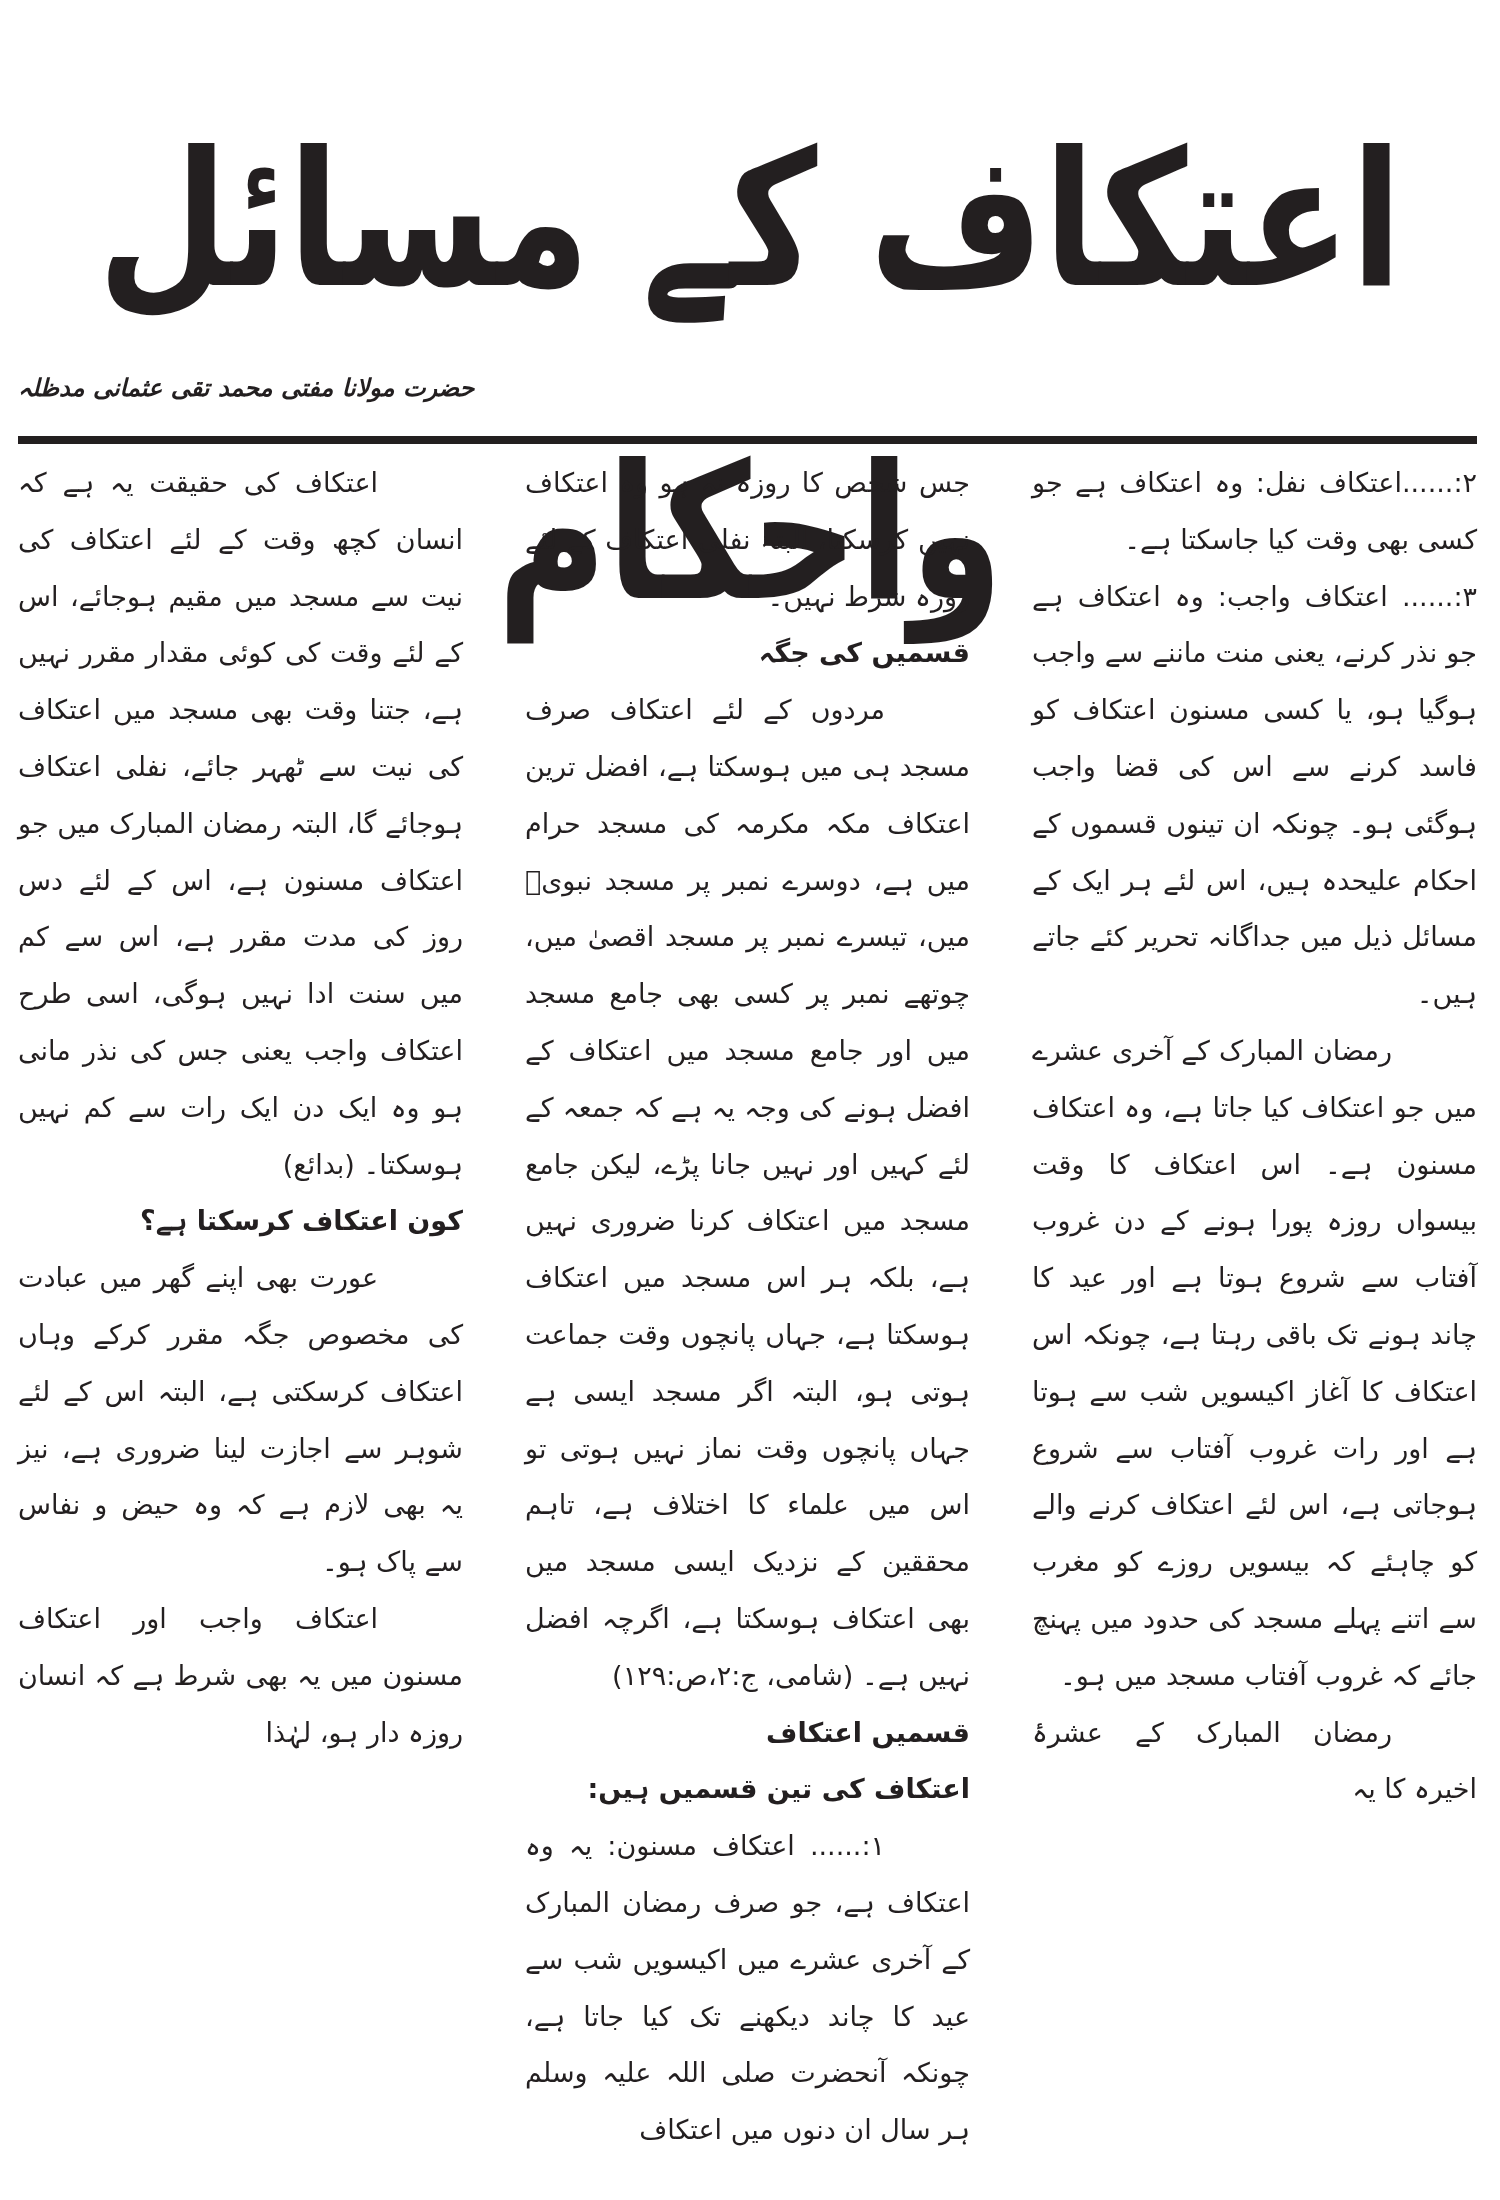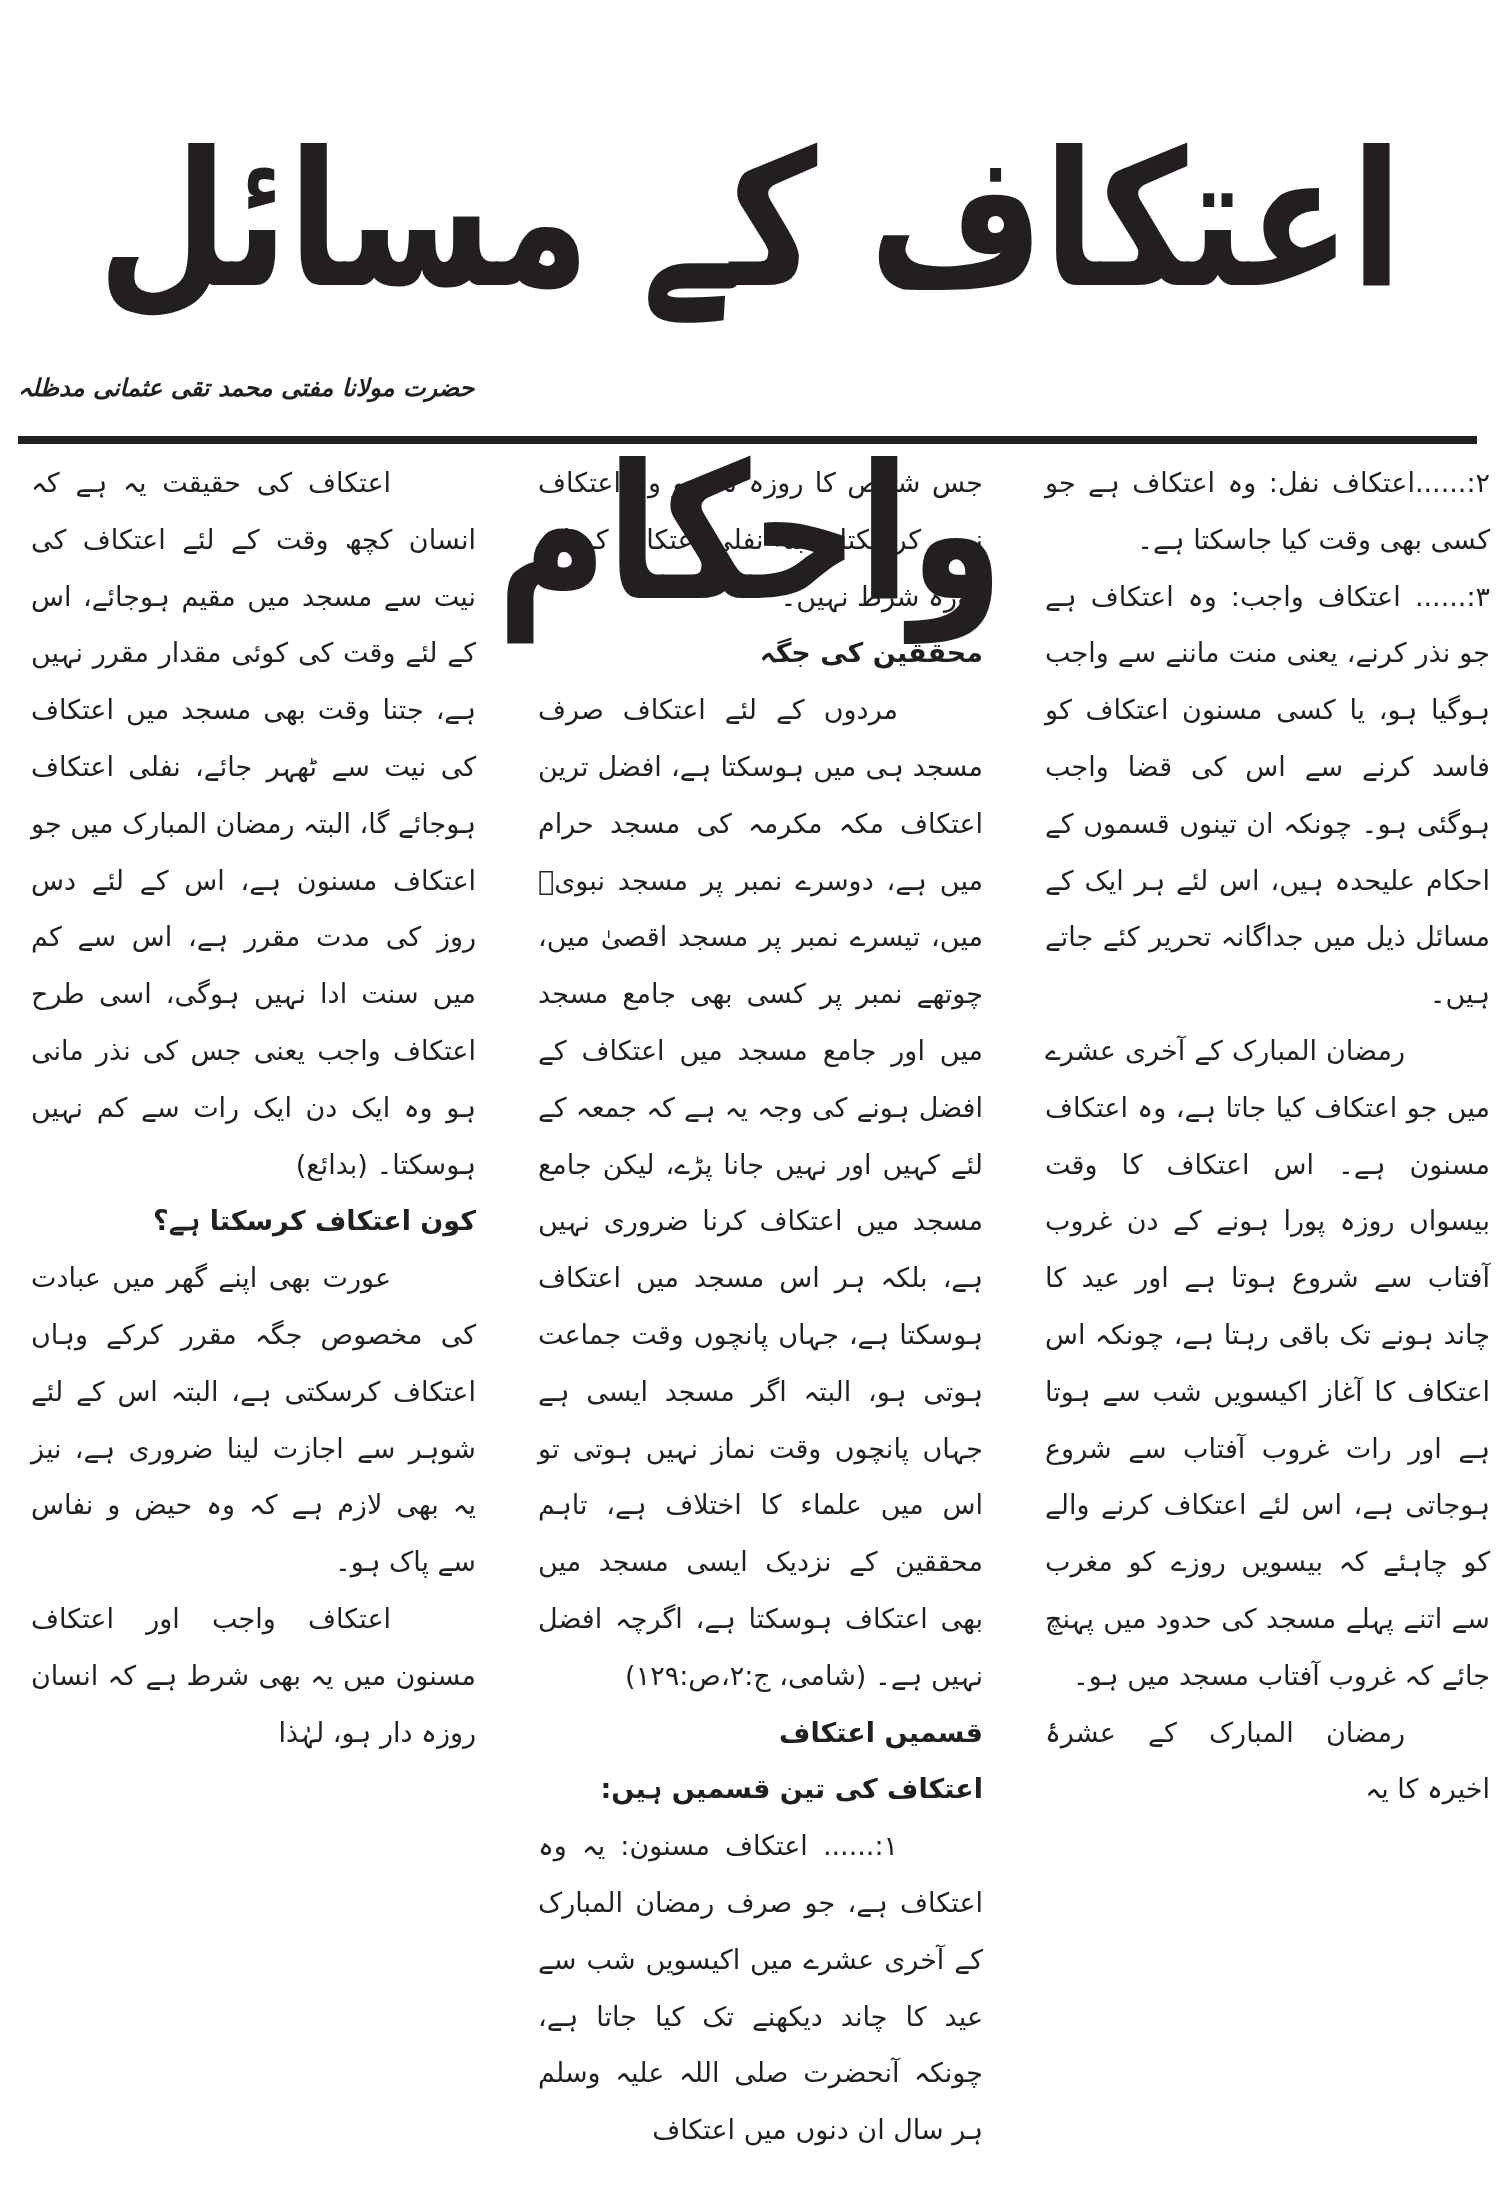--- a/index.html
+++ b/index.html
@@ -21,21 +21,21 @@
     direction: rtl; text-align: left;
     font-family: "DejaVu Sans", sans-serif;
     font-size: 24px; font-weight: bold; font-style: italic; line-height: 60px;
     color: #231f20;
   }
   .rule {
     position: absolute; left: 18px; top: 436px; width: 1459px; height: 8px;
     background: #231f20;
   }
   .columns {
-    position: absolute; left: 31px; top: 455px; width: 1459px; height: 1745px;
+    position: absolute; left: 18px; top: 455px; width: 1459px; height: 1745px;
     display: flex; flex-direction: row-reverse; justify-content: space-between;
     direction: rtl;
   }
   .col {
     width: 445px; direction: rtl; text-align: justify;
     font-family: "DejaVu Sans", sans-serif;
     font-size: 27px; line-height: 56.8px; color: #231f20;
   }
   .col p { margin: 0; text-indent: 0; }
   .col p.indent { text-indent: 85px; }
@@ -53,21 +53,21 @@
 
 <div class="columns">
   <div class="col">
     <p class="indent">اعتکاف کی حقیقت یہ ہے کہ انسان کچھ وقت کے لئے اعتکاف کی نیت سے مسجد میں مقیم ہوجائے، اس کے لئے وقت کی کوئی مقدار مقرر نہیں ہے، جتنا وقت بھی مسجد میں اعتکاف کی نیت سے ٹھہر جائے، نفلی اعتکاف ہوجائے گا، البتہ رمضان المبارک میں جو اعتکاف مسنون ہے، اس کے لئے دس روز کی مدت مقرر ہے، اس سے کم میں سنت ادا نہیں ہوگی، اسی طرح اعتکاف واجب یعنی جس کی نذر مانی ہو وہ ایک دن ایک رات سے کم نہیں ہوسکتا۔ (بدائع)</p>
     <p class="heading">کون اعتکاف کرسکتا ہے؟</p>
     <p class="indent">عورت بھی اپنے گھر میں عبادت کی مخصوص جگہ مقرر کرکے وہاں اعتکاف کرسکتی ہے، البتہ اس کے لئے شوہر سے اجازت لینا ضروری ہے، نیز یہ بھی لازم ہے کہ وہ حیض و نفاس سے پاک ہو۔</p>
     <p class="indent">اعتکاف واجب اور اعتکاف مسنون میں یہ بھی شرط ہے کہ انسان روزہ دار ہو، لہٰذا</p>
   </div>
   <div class="col">
     <p>جس شخص کا روزہ نہ ہو وہ اعتکاف نہیں کرسکتا، البتہ نفلی اعتکاف کے لئے روزہ شرط نہیں۔</p>
-    <p class="heading">محققین کی جگہ</p>
+    <p class="heading">قسمیں کی جگہ</p>
     <p class="indent">مردوں کے لئے اعتکاف صرف مسجد ہی میں ہوسکتا ہے، افضل ترین اعتکاف مکہ مکرمہ کی مسجد حرام میں ہے، دوسرے نمبر پر مسجد نبویؐ میں، تیسرے نمبر پر مسجد اقصیٰ میں، چوتھے نمبر پر کسی بھی جامع مسجد میں اور جامع مسجد میں اعتکاف کے افضل ہونے کی وجہ یہ ہے کہ جمعہ کے لئے کہیں اور نہیں جانا پڑے، لیکن جامع مسجد میں اعتکاف کرنا ضروری نہیں ہے، بلکہ ہر اس مسجد میں اعتکاف ہوسکتا ہے، جہاں پانچوں وقت جماعت ہوتی ہو، البتہ اگر مسجد ایسی ہے جہاں پانچوں وقت نماز نہیں ہوتی تو اس میں علماء کا اختلاف ہے، تاہم محققین کے نزدیک ایسی مسجد میں بھی اعتکاف ہوسکتا ہے، اگرچہ افضل نہیں ہے۔ (شامی، ج:۲،ص:۱۲۹)</p>
     <p class="heading">قسمیں اعتکاف</p>
     <p class="heading">اعتکاف کی تین قسمیں ہیں:</p>
     <p class="indent">۱:...... اعتکاف مسنون: یہ وہ اعتکاف ہے، جو صرف رمضان المبارک کے آخری عشرے میں اکیسویں شب سے عید کا چاند دیکھنے تک کیا جاتا ہے، چونکہ آنحضرت صلی اللہ علیہ وسلم ہر سال ان دنوں میں اعتکاف</p>
   </div>
   <div class="col">
     <p>۲:......اعتکاف نفل: وہ اعتکاف ہے جو کسی بھی وقت کیا جاسکتا ہے۔</p>
     <p>۳:...... اعتکاف واجب: وہ اعتکاف ہے جو نذر کرنے، یعنی منت ماننے سے واجب ہوگیا ہو، یا کسی مسنون اعتکاف کو فاسد کرنے سے اس کی قضا واجب ہوگئی ہو۔ چونکہ ان تینوں قسموں کے احکام علیحدہ ہیں، اس لئے ہر ایک کے مسائل ذیل میں جداگانہ تحریر کئے جاتے ہیں۔</p>
     <p class="indent">رمضان المبارک کے آخری عشرے میں جو اعتکاف کیا جاتا ہے، وہ اعتکاف مسنون ہے۔ اس اعتکاف کا وقت بیسواں روزہ پورا ہونے کے دن غروب آفتاب سے شروع ہوتا ہے اور عید کا چاند ہونے تک باقی رہتا ہے، چونکہ اس اعتکاف کا آغاز اکیسویں شب سے ہوتا ہے اور رات غروب آفتاب سے شروع ہوجاتی ہے، اس لئے اعتکاف کرنے والے کو چاہئے کہ بیسویں روزے کو مغرب سے اتنے پہلے مسجد کی حدود میں پہنچ جائے کہ غروب آفتاب مسجد میں ہو۔</p>
     <p class="indent">رمضان المبارک کے عشرۂ اخیرہ کا یہ</p>

